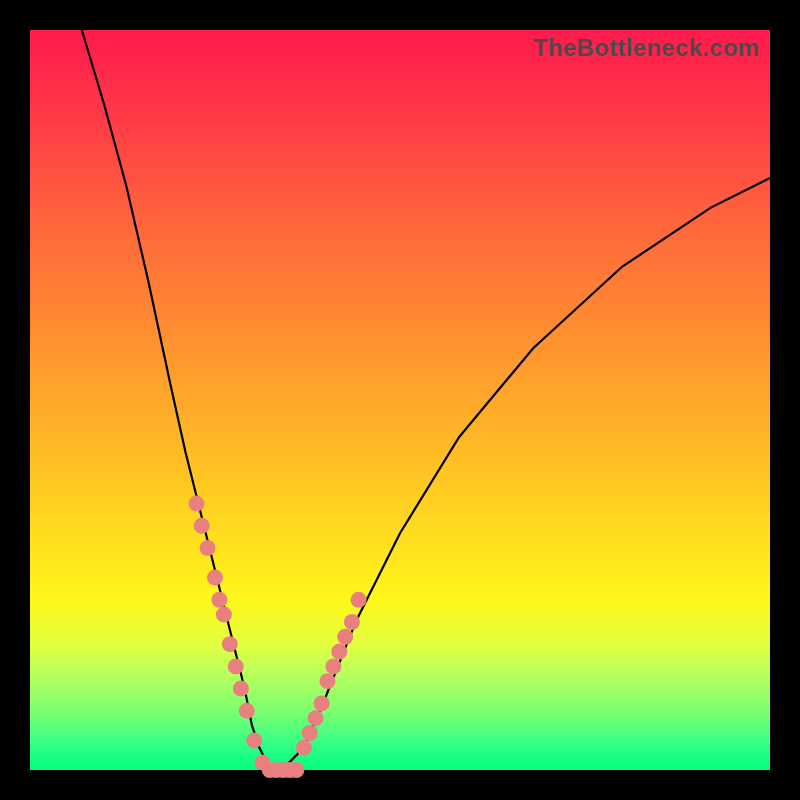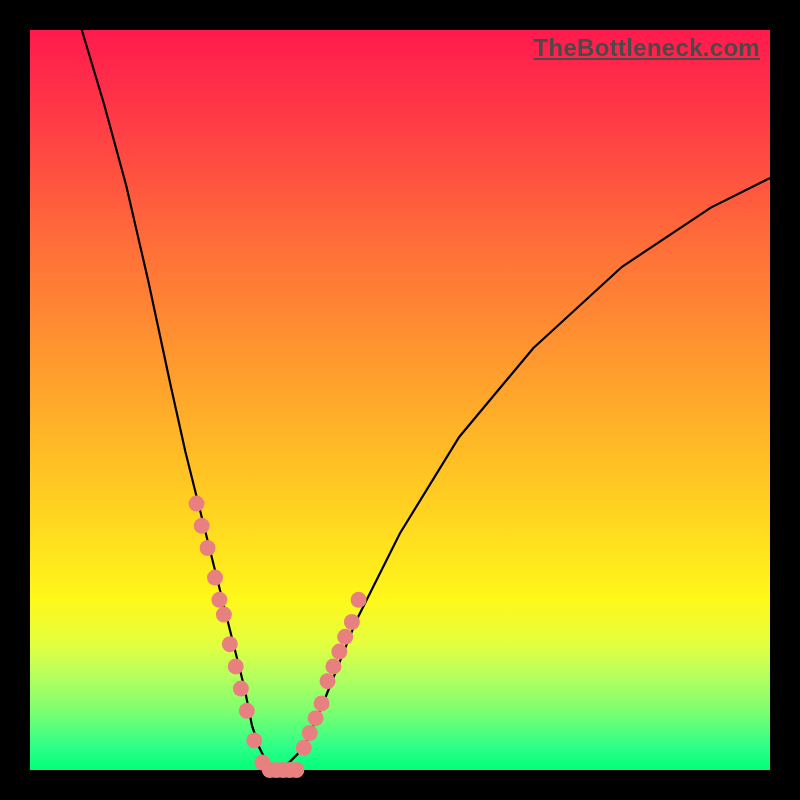--- a/index.html
+++ b/index.html
@@ -40,21 +40,20 @@
   }
   .watermark {
     position: absolute;
     top: 4px;
     right: 10px;
     color: #4a4a4a;
     font-size: 24px;
     font-weight: 600;
     letter-spacing: 0.3px;
     user-select: none;
-    text-decoration: underline;
   }
   svg.curve {
     position: absolute;
     left: 0;
     top: 0;
     width: 740px;
     height: 740px;
     overflow: visible;
   }
   .curve-path {

